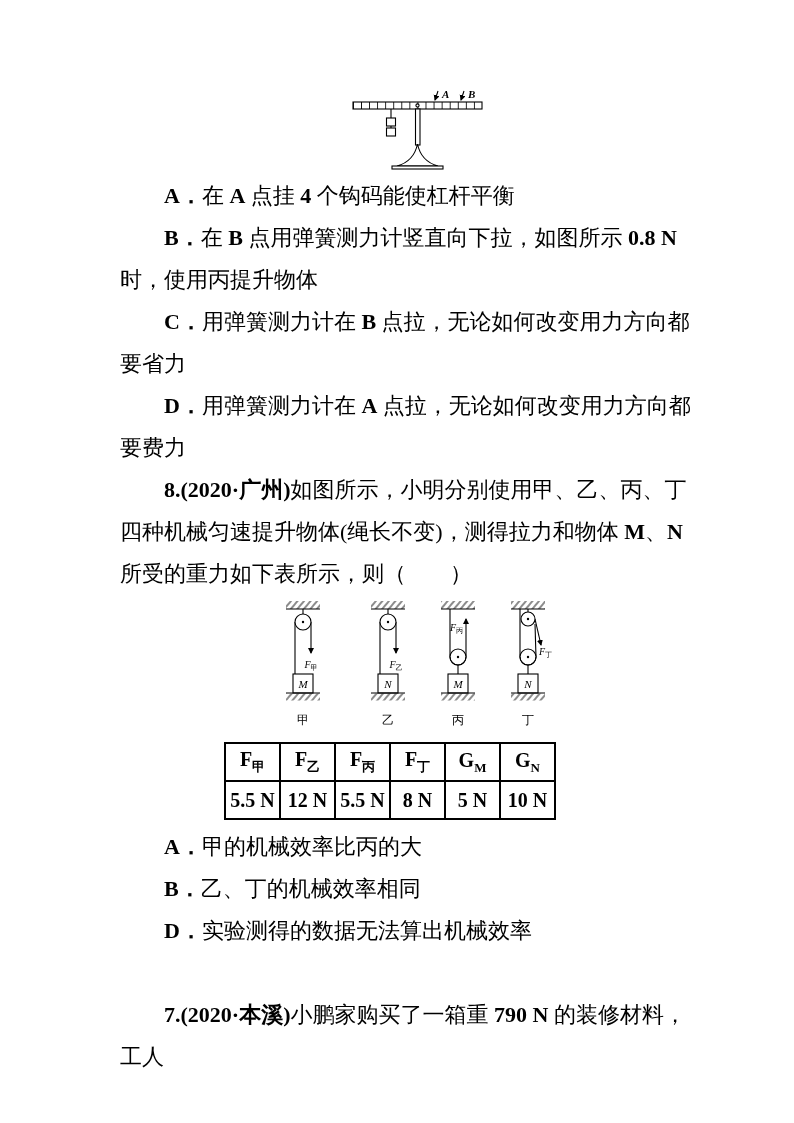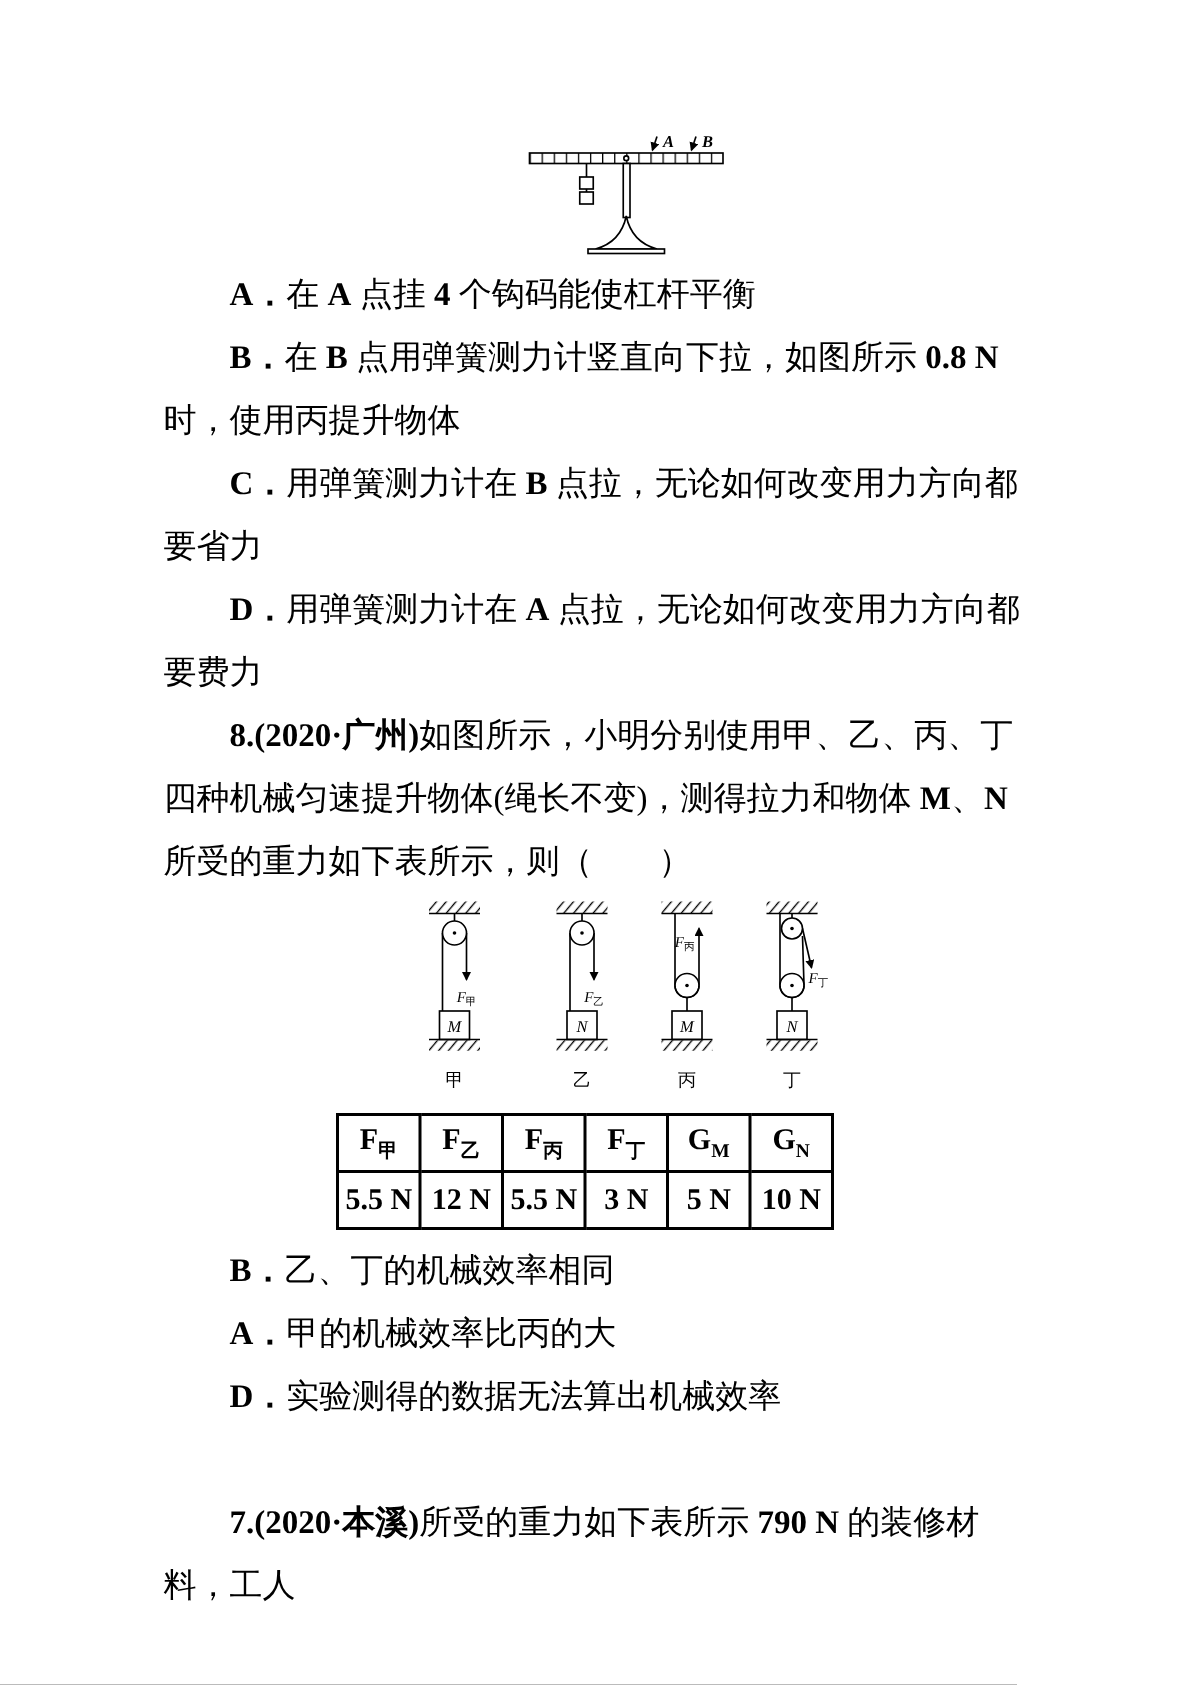--- a/index.html
+++ b/index.html
@@ -2,21 +2,21 @@
 <html><head>
 <meta charset="utf-8">
 <style>
   html,body { margin:0; padding:0; background:#888; }
   .page {
     position:relative; width:794px; height:1123px; margin:0 auto;
     background:#ffffff; color:#000;
     font-family:"Liberation Serif","DejaVu Serif",serif;
     overflow:hidden;
   }
-  .tb { position:absolute; left:109px; width:582px; font-size:22px; line-height:42px; }
+  .tb { position:absolute; left:120px; width:582px; font-size:22px; line-height:42px; }
   .tb p { margin:0; text-indent:2em; }
   .b { font-weight:bold; }
 
   svg { font-family:"Liberation Serif","DejaVu Serif",serif; }
   .lever-svg { position:absolute; left:345px; top:86px; }
   .pulley-svg { position:absolute; left:280px; top:597px; }
   .stroked { stroke:#000; stroke-width:1.1; fill:none; }
   .whitefill { fill:#fff; stroke:#000; stroke-width:1.1; }
 
   .ftable { position:absolute; left:224px; top:742px; border-collapse:collapse; background:#fff; }
@@ -165,30 +165,30 @@
         <th><span>F</span><sub>乙</sub></th>
         <th><span>F</span><sub>丙</sub></th>
         <th><span>F</span><sub>丁</sub></th>
         <th><span>G</span><sub>M</sub></th>
         <th><span>G</span><sub>N</sub></th>
       </tr>
       <tr>
         <td>5.5 N</td>
         <td>12 N</td>
         <td>5.5 N</td>
-        <td>3 N</td>
+        <td>8 N</td>
         <td>5 N</td>
         <td>10 N</td>
       </tr>
     </tbody>
   </table>
 
   <div class="tb" style="top:826px">
+    <p><span class="b">A．</span><span>甲的机械效率比丙的大</span></p>
     <p><span class="b">B．</span><span>乙、丁的机械效率相同</span></p>
-    <p><span class="b">A．</span><span>甲的机械效率比丙的大</span></p>
     <p><span class="b">D．</span><span>实验测得的数据无法算出机械效率</span></p>
   </div>
 
   <div class="tb" style="top:994px">
-    <p><span class="b">7.(2020·本溪)</span><span>所受的重力如下表所示 </span><span class="b">790 N</span><span> 的装修材料，工人</span></p>
+    <p><span class="b">7.(2020·本溪)</span><span>小鹏家购买了一箱重 </span><span class="b">790 N</span><span> 的装修材料，工人</span></p>
   </div>
 
 </div>
 
 </body></html>

